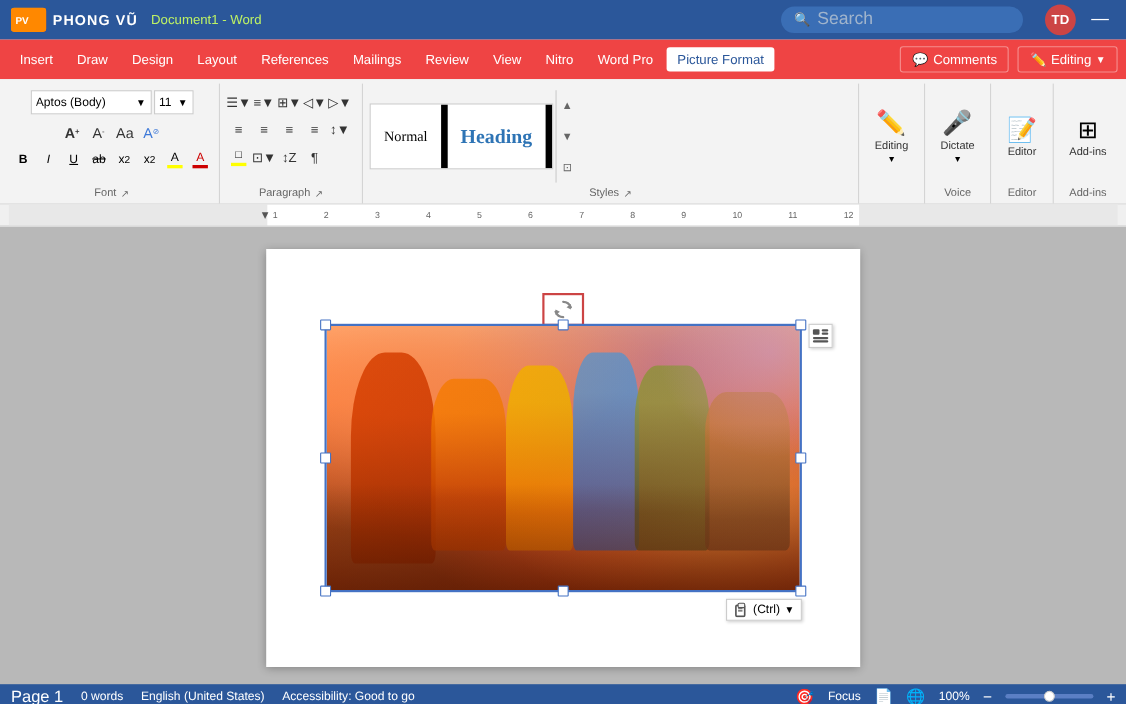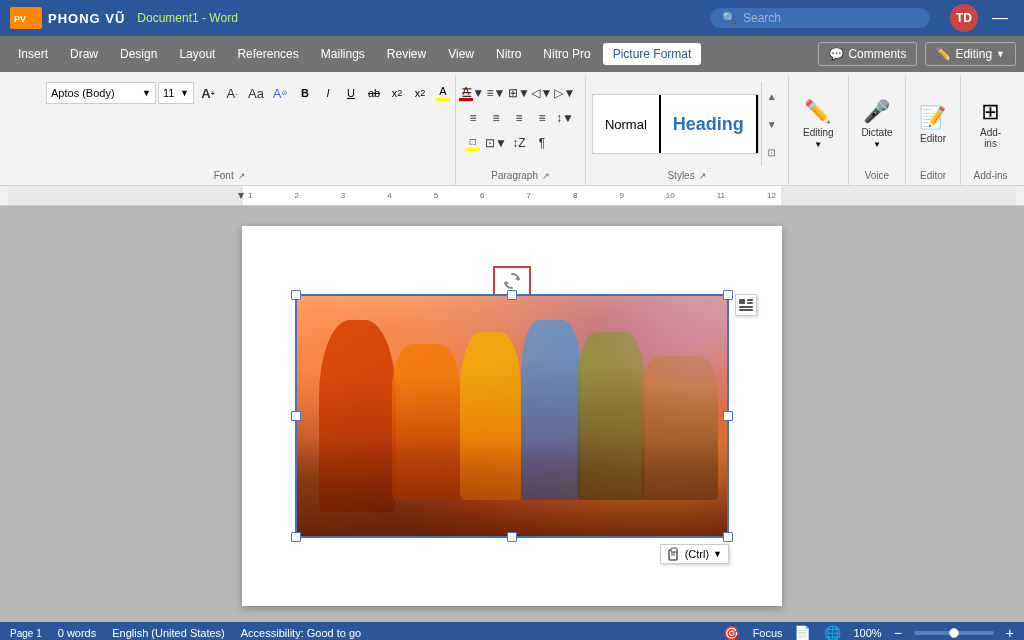--- a/index.html
+++ b/index.html
@@ -51,21 +51,21 @@
       padding: 3px 12px;
       width: 220px;
       gap: 6px;
       margin-right: 20px;
     }
     .search-bar input {
       background: transparent;
       border: none;
       outline: none;
       color: #fef9c3;
-      font-size: 12px;
+      font-size: 16px;
       width: 170px;
     }
     .search-bar input::placeholder { color: #a0b4cc; }
     .avatar {
       width: 28px;
       height: 28px;
       border-radius: 50%;
       background: #c44;
       color: #ffffff;
       display: flex;
@@ -83,21 +83,21 @@
       justify-content: center;
       cursor: pointer;
       font-size: 16px;
       color: white;
       border-radius: 3px;
     }
 
     
     .menu-bar {
       height: 36px;
-      background: #737373;
+      background: #ef4444;
       display: flex;
       align-items: center;
       padding: 0 8px;
       gap: 2px;
     }
     .menu-item {
       padding: 4px 10px;
       color: white;
       font-size: 12px;
       cursor: pointer;
@@ -270,22 +270,23 @@
       overflow: hidden;
     }
     .style-item {
       padding: 4px 12px;
       cursor: pointer;
       font-size: 12px;
       height: 100%;
       display: flex;
       align-items: center;
       justify-content: center;
-      border-right: 2px solid #000000;
+      border-right: 6px solid #000000;
       white-space: nowrap;
+      font-family: Liberation Serif, serif;
     }
     .style-item.normal { font-size: 13px; }
     .style-item.no-spacing { font-size: 13px; }
     .style-item.heading { font-size: 18px; font-weight: bold; color: #2e74b5; }
     .styles-scroll {
       display: flex;
       flex-direction: column;
       border-left: 1px solid #ccc;
     }
     .scroll-arrow {
@@ -545,39 +546,39 @@
 <div class="menu-bar">
   <div class="menu-item">Insert</div>
   <div class="menu-item">Draw</div>
   <div class="menu-item">Design</div>
   <div class="menu-item">Layout</div>
   <div class="menu-item">References</div>
   <div class="menu-item">Mailings</div>
   <div class="menu-item">Review</div>
   <div class="menu-item">View</div>
   <div class="menu-item">Nitro</div>
-  <div class="menu-item">Nitro Pro</div>
+  <div class="menu-item">Word Pro</div>
   <div class="menu-item active">Picture Format</div>
   <div class="menu-spacer"></div>
   <div class="comments-btn">
     <span>💬</span>
     <span>Comments</span>
   </div>
   <div class="editing-btn">
     <span>✏️</span>
     <span>Editing</span>
     <span style="font-size:9px;">▼</span>
   </div>
 </div>
 
 <div class="ribbon">
   <div class="ribbon-main">
 
     <div class="ribbon-group" style="min-width:160px;">
-      <div class="ribbon-group-content" style="flex-direction:row; align-items:flex-start; gap:3px; padding-top:4px;margin-left:36px;">
+      <div class="ribbon-group-content" style="flex-direction:column; align-items:center; gap:3px; padding-top:4px;">
         <div class="font-selector">
           <div class="font-name-box">
             <span style="font-size:11px; overflow:hidden; white-space:nowrap; max-width:90px;">Aptos (Body)</span>
             <span style="font-size:9px;">▼</span>
           </div>
           <div class="font-size-box">
             <span style="font-size:11px;">11</span>
             <span style="font-size:9px;">▼</span>
           </div>
         </div>
@@ -790,21 +791,21 @@
         </svg>
         <span>(Ctrl)</span>
         <span style="font-size:9px;">▼</span>
       </div>
 
     </div>
   </div>
 </div>
 
 <div class="status-bar">
-  <span style="font-size:10px;">Page 1</span>
+  <span style="font-size:15px;">Page 1</span>
   <span>0 words</span>
   <span>English (United States)</span>
   <span>Accessibility: Good to go</span>
   <div class="status-right">
     <span class="status-icon">🎯</span>
     <span>Focus</span>
     <span class="status-icon">📄</span>
     <span class="status-icon">🌐</span>
     <span style="font-size:11px;">100%</span>
     <span class="status-icon">−</span>

